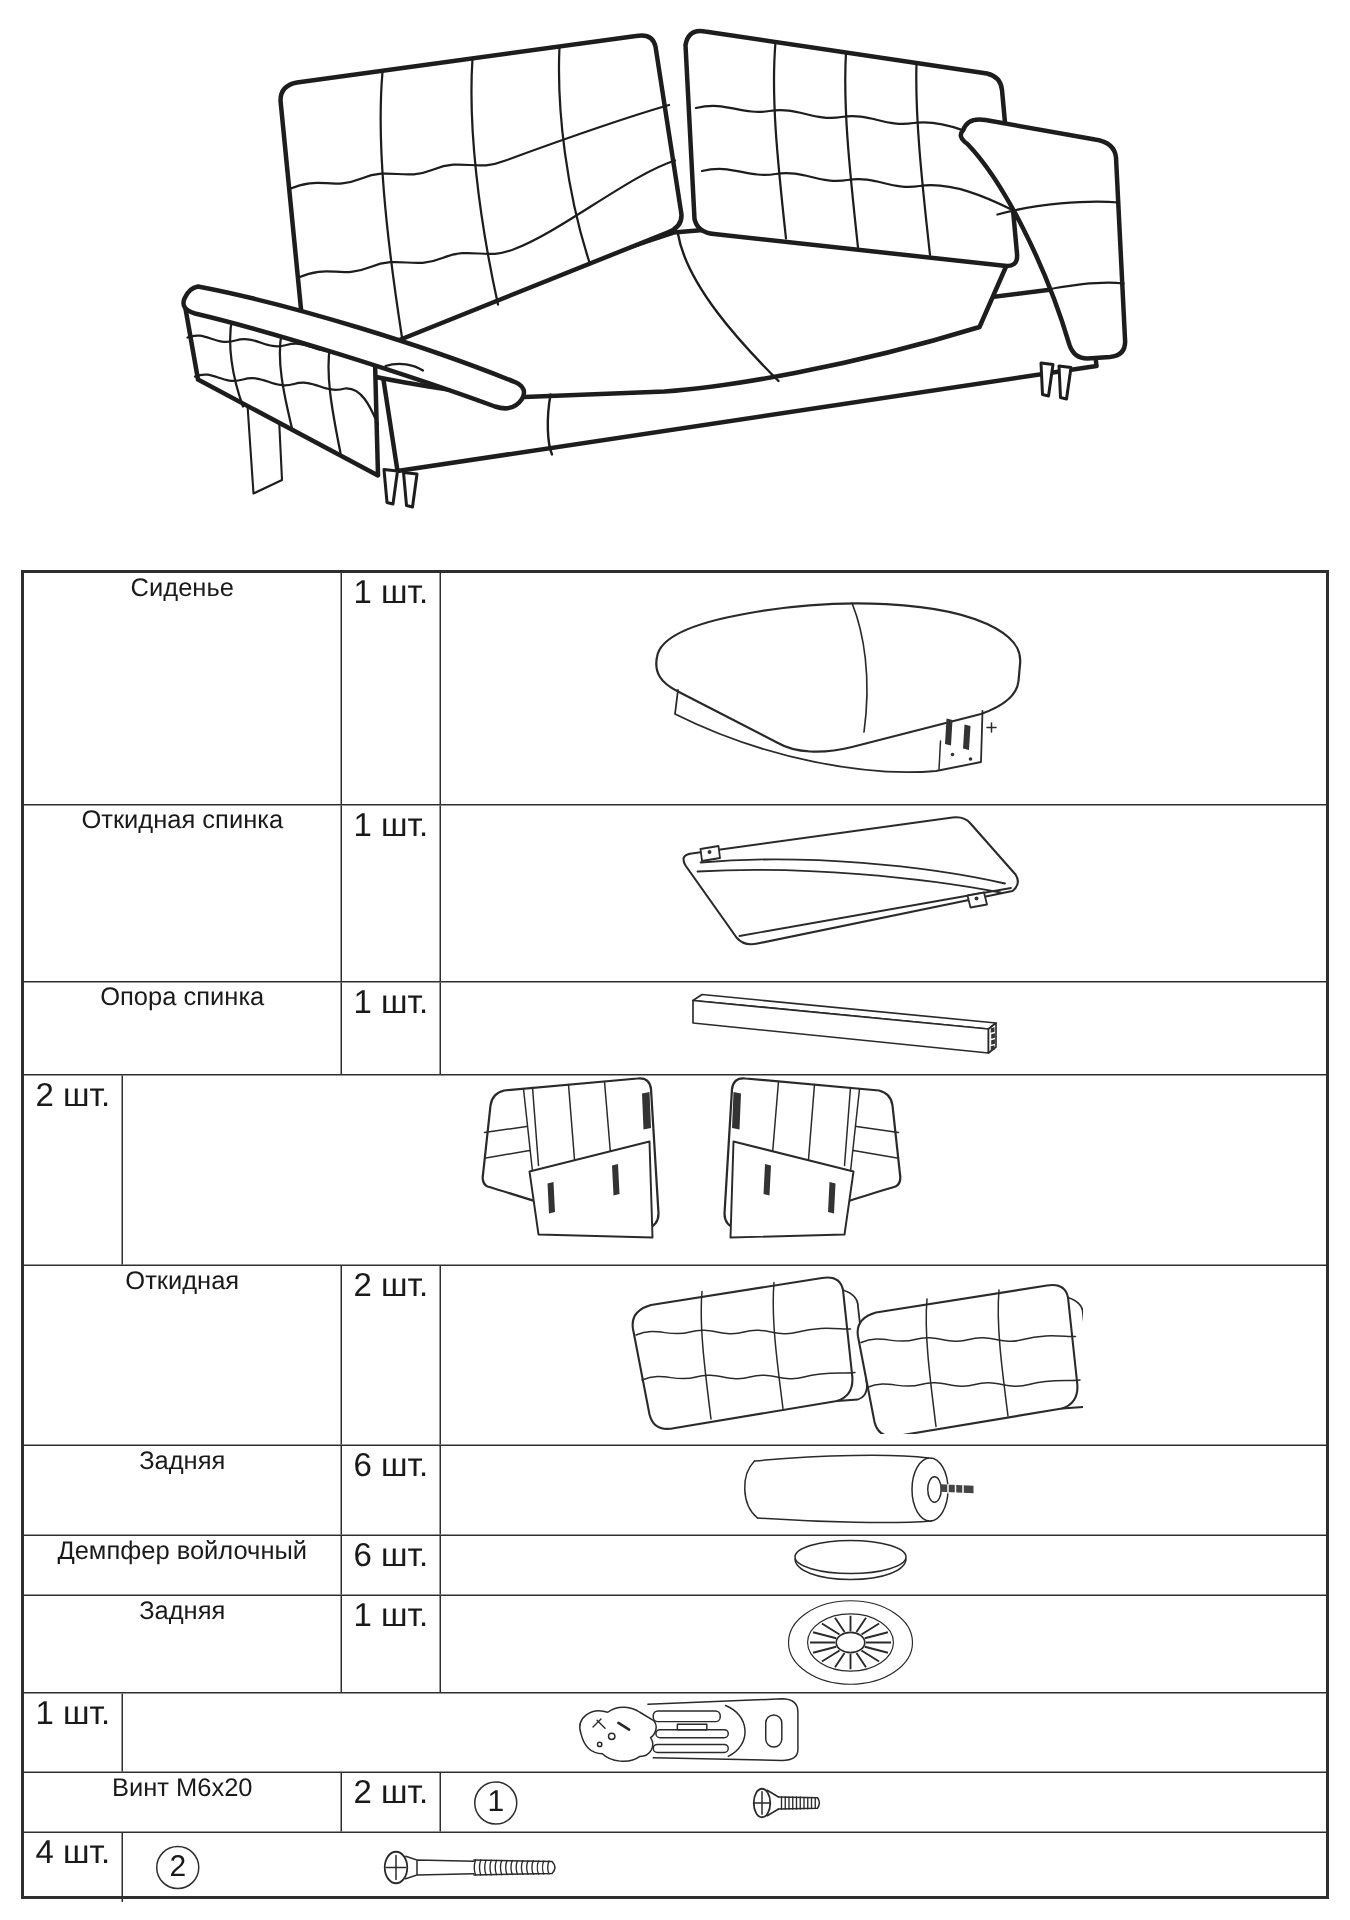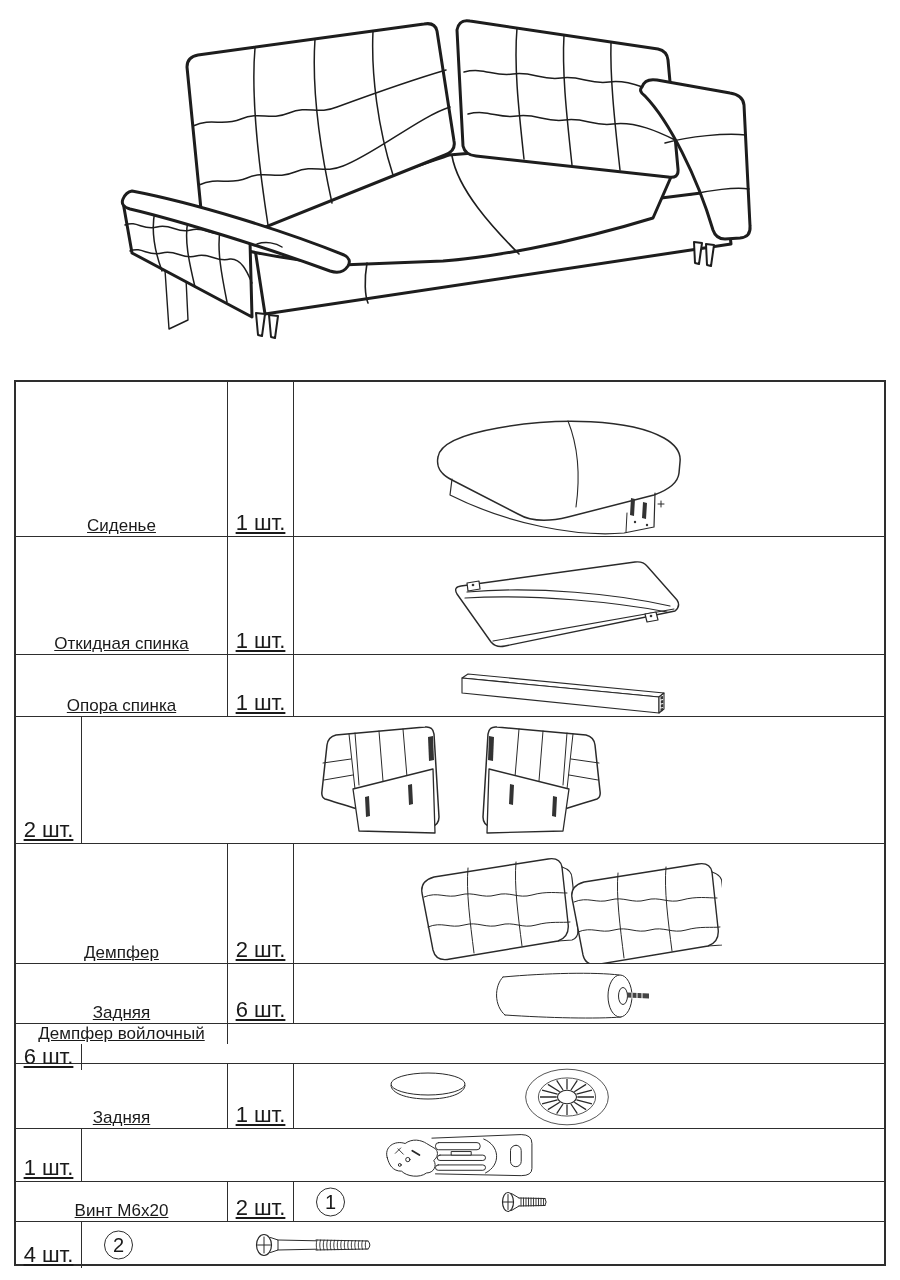--- a/index.html
+++ b/index.html
@@ -1,21 +1,21 @@
 <!DOCTYPE html>
 <html><head>
 <meta charset="utf-8">
 <style>
   html,body{margin:0;padding:0;background:#fff;}
   body{width:900px;height:1280px;position:relative;font-family:"Liberation Sans",sans-serif;color:#1a1a1a;}
   .sofa-wrap{position:absolute;left:105px;top:4px;width:700px;height:352px;}
   .parts-table{position:absolute;left:14px;top:380px;width:872px;height:886px;border:2px solid #2e2e2e;box-sizing:border-box;display:flex;flex-direction:column;}
   .prow{display:flex;box-sizing:border-box;border-bottom:1.5px solid #2e2e2e;flex:0 0 auto;}
   .prow:last-child{border-bottom:none;}
-  .cell{box-sizing:border-box;display:flex;align-items:flex-end;justify-content:center;text-decoration:underline;}
+  .cell{box-sizing:border-box;display:flex;align-items:flex-start;justify-content:center;}
   .c1{width:212px;border-right:1.5px solid #2e2e2e;font-size:17px;text-align:center;padding:0 4px;}
   .c2{width:66px;border-right:1.5px solid #2e2e2e;font-size:22px;}
   .c3{flex:1;position:relative;justify-content:center;padding-right:45px;}
   .marker{position:absolute;left:22px;top:50%;transform:translateY(-50%);width:29px;height:29px;border:1.4px solid #2e2e2e;border-radius:50%;display:flex;align-items:center;justify-content:center;font-size:20px;color:#1a1a1a;background:#fff;box-sizing:border-box;}
   .screw-pos{position:absolute;top:50%;transform:translateY(-50%);}
   svg{display:block;}
 </style>
 </head>
 <body>
 
@@ -127,21 +127,21 @@
           <path d="M50,72 l4,-1 l1,20 l-4,1 Z M93,60 l4,-1 l1,20 l-4,1 Z" fill="#333" stroke="none"></path>
           <path d="M113,12 l5,-1 l1,24 l-5,1 Z" fill="#333" stroke="none"></path>
         </g>
         <use href="#armpanel" transform="translate(292,0) scale(-1,1)"></use>
       </svg>
     </div>
   </div>
 
   <div class="prow" style="height:120px;">
     <div class="cell c1">
-        <span>Демпфер</span>
+        <span>Откидная</span>
       </div>
     <div class="cell c2">
         <span>2 шт.</span>
       </div>
     <div class="cell c3">
       <svg width="310" height="112" viewBox="0 0 310 112" fill="none" stroke="#2a2a2a" stroke-linecap="round" stroke-linejoin="round" stroke-width="1.2">
         <g id="cush">
           <path d="M10,42 Q8,30 22,26 L136,8 Q148,6 150,16 L156,72 Q158,86 146,90 L38,108 Q24,111 21,99 Z" fill="#fff" stroke-width="1.4"></path>
           <path d="M150,16 C156,18 160,21 160,27 L166,80 Q166,87 160,89 L146,90" stroke-width="1.2"></path>
           <path d="M56,17 C54,40 58,70 62,102 M104,11 C102,34 106,64 110,95" stroke-width="1"></path>
@@ -164,21 +164,21 @@
         <path d="M26,10 C70,6 118,5 142,8 M28,48 C72,51 120,52 144,50"></path>
         <path d="M26,10 C17,19 17,39 28,48"></path>
         <ellipse cx="143" cy="29" rx="12" ry="21" fill="#fff"></ellipse>
         <ellipse cx="146" cy="29" rx="4.5" ry="8.5"></ellipse>
         <path d="M150,25.5 L172,26.5 L172,31.5 L150,30.5 Z" fill="#444" stroke="none"></path>
         <path d="M155,25.7 l0,5.6 M160,25.9 l0,5.6 M165,26.1 l0,5.6" stroke="#fff" stroke-width="1"></path>
       </svg>
     </div>
   </div>
 
-  <div class="prow" style="height:40px;flex-direction:column;">
+  <div class="prow" style="height:40px;">
     <div class="cell c1">
         <span>Демпфер войлочный</span>
       </div>
     <div class="cell c2">
         <span>6 шт.</span>
       </div>
     <div class="cell c3">
       <svg width="120" height="34" viewBox="0 0 120 34" fill="none" stroke="#2a2a2a" stroke-width="1">
         <ellipse cx="60" cy="14" rx="37" ry="11" fill="#fff"></ellipse>
         <path d="M23,15 C23,23 38,29 60,29 C82,29 97,23 97,15"></path>

